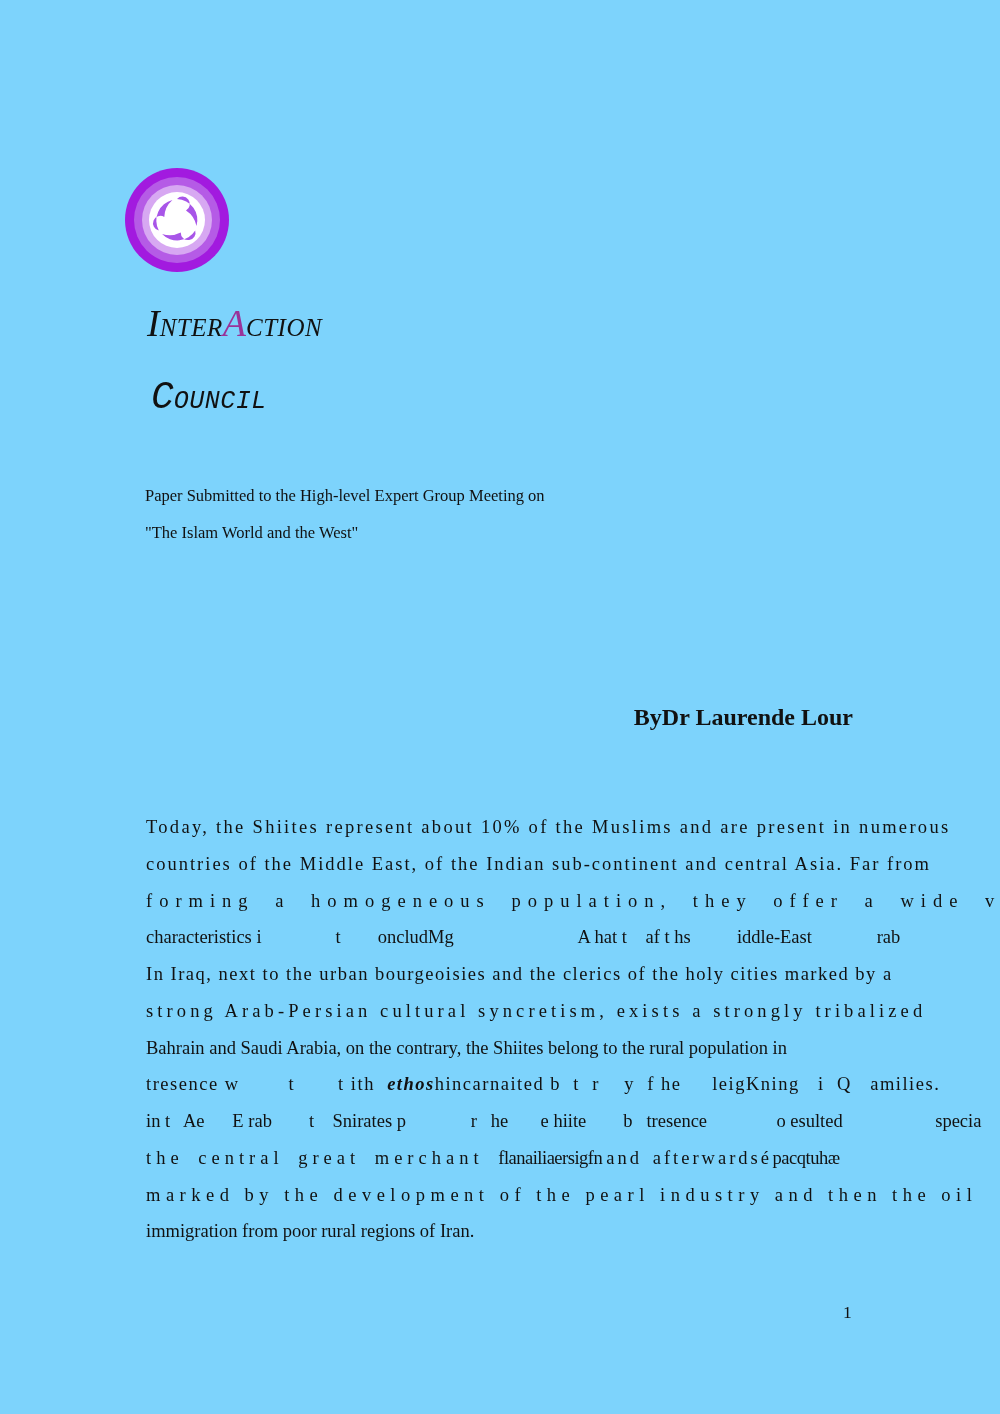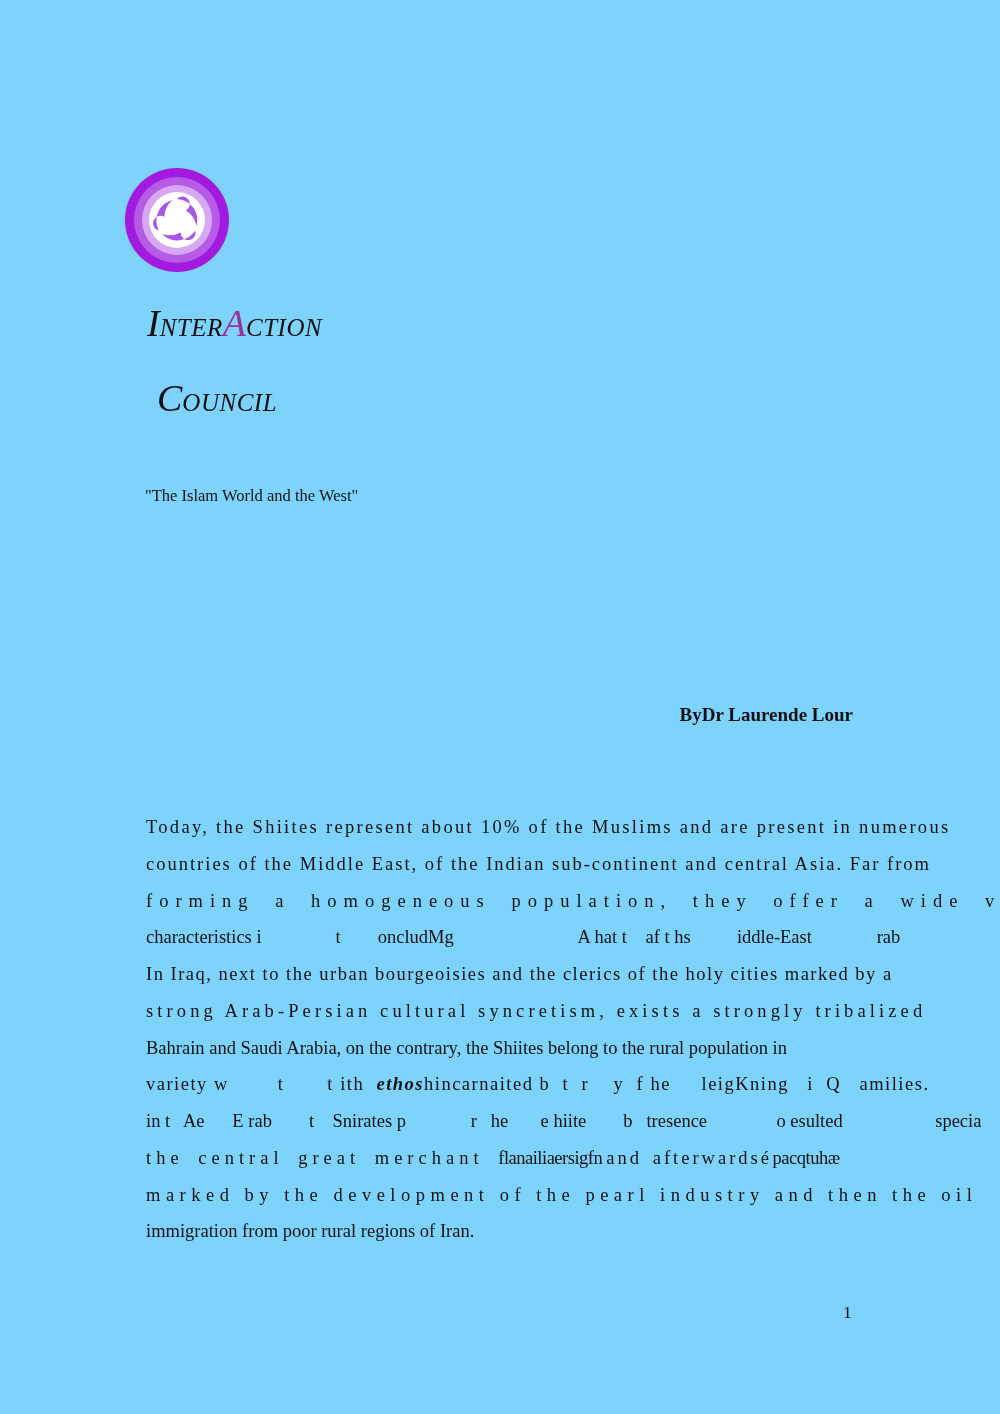--- a/index.html
+++ b/index.html
@@ -10,30 +10,30 @@
     background:#7dd3fc;
     overflow:hidden;
     font-family:"Liberation Serif","DejaVu Serif",serif;
     color:#111;
   }
   
   .logo{position:absolute;left:124px;top:167px;width:106px;height:106px;}
   
   .org{position:absolute;font-style:italic;white-space:nowrap;}
   .org-line1{left:147px;top:301px;}
-  .org-line2{left:157px;top:376px;}
+  .org-line2{left:151px;top:376px;font-family:Liberation Mono, monospace;}
   .org .big{font-size:38px;}
   .org .small{font-size:25px;letter-spacing:.5px;}
   .org .accent{color:#993399;}
   
   .meta{position:absolute;left:145px;top:478px;font-size:16.5px;}
   .meta-line{height:36.6px;line-height:36.6px;white-space:pre;}
   
   .doc-title{position:absolute;left:264px;top:666px;font-size:19px;font-weight:bold;letter-spacing:.2px;white-space:nowrap;}
-  .doc-byline{position:absolute;right:147px;top:704px;font-size:19px;font-weight:bold;white-space:nowrap;}
+  .doc-byline{position:absolute;right:147px;top:704px;font-size:24px;font-weight:bold;white-space:nowrap;}
   
   .body-text{position:absolute;left:146px;top:809px;width:1600px;font-size:18.5px;}
   .bline{height:36.75px;line-height:36.75px;white-space:pre;}
   .sp-a{letter-spacing:2.3px;}
   .sp-b{letter-spacing:2.0px;}
   .sp-c{letter-spacing:7px;word-spacing:9px;}
   .sp-d{letter-spacing:1.5px;}
   .sp-e{letter-spacing:4.1px;}
   .sp-f{letter-spacing:5.5px;}
   .sp-g{letter-spacing:5px;word-spacing:5px;}
@@ -63,34 +63,35 @@
   </div>
 
   <div class="org org-line1">
     <span class="big">I</span><span class="small">NTER</span><span class="big accent">A</span><span class="small">CTION</span>
   </div>
   <div class="org org-line2">
     <span class="big">C</span><span class="small">OUNCIL</span>
   </div>
 
   <div class="meta">
+    <div class="meta-line">Paper Submitted to the High-level Expert Group Meeting on</div>
     <div class="meta-line">"The Islam World and the West"</div>
   </div>
 
   <div class="doc-byline">ByDr Laurende Lour</div>
 
   <div class="body-text">
     <div class="bline sp-a">Today, the Shiites represent about 10% of the Muslims and are present in numerous</div>
     <div class="bline sp-b">countries of the Middle East, of the Indian sub-continent and central Asia. Far from</div>
     <div class="bline sp-c">forming a homogeneous population, they offer a wide variety</div>
     <div class="bline">characteristics i                t        oncludMg                           A hat t    af t hs          iddle-East              rab</div>
     <div class="bline sp-d">In Iraq, next to the urban bourgeoisies and the clerics of the holy cities marked by a</div>
     <div class="bline sp-e">strong Arab-Persian cultural syncretism, exists a strongly tribalized</div>
     <div class="bline">Bahrain and Saudi Arabia, on the contrary, the Shiites belong to the rural population in</div>
-    <div class="bline sp-d"><span>variety w        t       t ith  </span><span class="em">ethos</span><span>hincarnaited b  t  r    y  f he     leigKning   i  Q   amilies.              n</span></div>
+    <div class="bline sp-d"><span>tresence w        t       t ith  </span><span class="em">ethos</span><span>hincarnaited b  t  r    y  f he     leigKning   i  Q   amilies.              n</span></div>
     <div class="bline">in t   Ae      E rab        t    Snirates p              r   he       e hiite        b   tresence               o esulted                    specia</div>
     <div class="bline"><span class="sp-g">the central great merchant </span><span class="tight">flanailiaersigfn </span><span class="sp-h">and afterwards</span><span class="tight">é pacqtuhæ</span></div>
     <div class="bline sp-f">marked by the development of the pearl industry and then the oil</div>
     <div class="bline">immigration from poor rural regions of Iran.</div>
   </div>
 
   <div class="page-number">1</div>
 
 </div>
 

